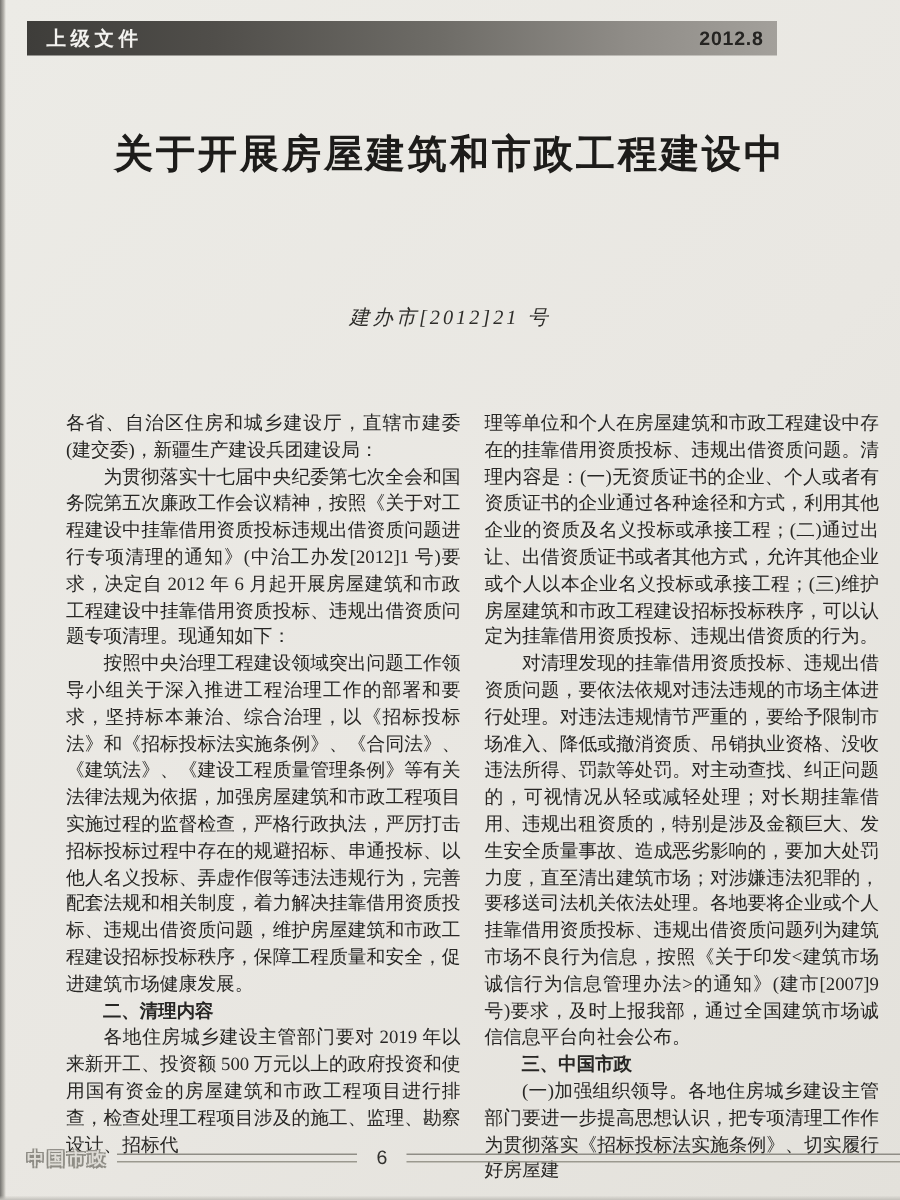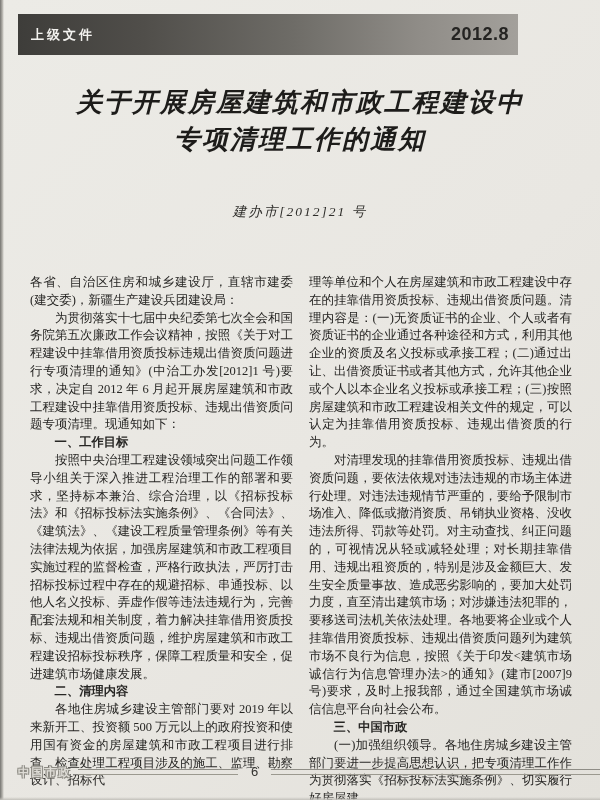--- a/index.html
+++ b/index.html
@@ -16,47 +16,47 @@
   .scan-edge-left {
     position:absolute; left:0; top:0; bottom:0; width:4px;
     background:linear-gradient(90deg,#757470 0%,#b5b3ad 60%,rgba(185,183,177,0) 100%);
   }
   .scan-edge-bottom {
     position:absolute; left:0; right:0; bottom:0; height:3px;
     background:linear-gradient(0deg,#c2c0ba,rgba(194,192,186,0));
   }
   
   .header-bar {
-    position:absolute; top:14px; left:18px; width:500px; height:41px;
+    position:absolute; top:14px; left:18px; width:500px; height:23px;
     background:linear-gradient(90deg,#3e3d3a 0%,#504e4a 25%,#6e6c67 55%,#8f8c87 80%,#a3a09b 100%);
     display:flex; align-items:center; justify-content:space-between;
     padding:0 9px 0 13px; box-sizing:border-box;
   }
   .header-label {
     font-family:"Liberation Sans", sans-serif;
     font-weight:bold; font-size:13px; letter-spacing:3px; color:#f3f2ef;
   }
   .header-issue {
     font-family:"Liberation Sans", sans-serif;
-    font-weight:600; font-size:18px; color:#252422; letter-spacing:0.5px;
+    font-weight:600; font-size:13px; color:#252422; letter-spacing:0.5px;
   }
   
   .doc-title {
     position:absolute; top:84px; left:0; width:600px;
     text-align:center; font-weight:bold; font-size:26px;
-    line-height:37px; letter-spacing:2px; color:#1d1c1a;font-style:italic;
+    line-height:37px; letter-spacing:2px; color:#1d1c1a;
   }
   .doc-number {
     position:absolute; top:203px; left:0; width:600px;
     text-align:center; font-style:italic; font-size:13.5px;
     letter-spacing:2px; color:#2e2d2a;
   }
   
   .body-area {
-    position:absolute; top:274px; left:30px; width:542px; height:482px;
+    position:absolute; top:274px; left:44px; width:542px; height:482px;
     display:flex; justify-content:space-between;
   }
   .col { width:263px; font-size:12.5px; line-height:17.8px; color:#272624; }
   .col p { margin:0; text-align:justify; }
   .p-indent { text-indent:2em; }
   .p-head {
     text-indent:2em; font-weight:bold;
     font-family:"Liberation Sans", sans-serif; font-size:12.3px;
   }
   
@@ -88,36 +88,34 @@
 <div class="page">
   <div class="scan-edge-left"></div>
 
   <div class="header-bar">
     <span class="header-label">上级文件</span>
     <span class="header-issue">2012.8</span>
   </div>
 
   <div class="doc-title">
     <div>关于开展房屋建筑和市政工程建设中</div>
-    <div>专项清理工作的通知</div>
   </div>
 
   <div class="doc-number">建办市[2012]21 号</div>
 
   <div class="body-area">
     <div class="col">
       <p class="p-plain">各省、自治区住房和城乡建设厅，直辖市建委(建交委)，新疆生产建设兵团建设局：</p>
       <p class="p-indent">为贯彻落实十七届中央纪委第七次全会和国务院第五次廉政工作会议精神，按照《关于对工程建设中挂靠借用资质投标违规出借资质问题进行专项清理的通知》(中治工办发[2012]1 号)要求，决定自 2012 年 6 月起开展房屋建筑和市政工程建设中挂靠借用资质投标、违规出借资质问题专项清理。现通知如下：</p>
-      <p class="p-head">一、工作目标</p>
       <p class="p-indent">按照中央治理工程建设领域突出问题工作领导小组关于深入推进工程治理工作的部署和要求，坚持标本兼治、综合治理，以《招标投标法》和《招标投标法实施条例》、《合同法》、《建筑法》、《建设工程质量管理条例》等有关法律法规为依据，加强房屋建筑和市政工程项目实施过程的监督检查，严格行政执法，严厉打击招标投标过程中存在的规避招标、串通投标、以他人名义投标、弄虚作假等违法违规行为，完善配套法规和相关制度，着力解决挂靠借用资质投标、违规出借资质问题，维护房屋建筑和市政工程建设招标投标秩序，保障工程质量和安全，促进建筑市场健康发展。</p>
       <p class="p-head">二、清理内容</p>
       <p class="p-indent">各地住房城乡建设主管部门要对 2019 年以来新开工、投资额 500 万元以上的政府投资和使用国有资金的房屋建筑和市政工程项目进行排查，检查处理工程项目涉及的施工、监理、勘察设计、招标代</p>
     </div>
     <div class="col">
-      <p class="p-plain">理等单位和个人在房屋建筑和市政工程建设中存在的挂靠借用资质投标、违规出借资质问题。清理内容是：(一)无资质证书的企业、个人或者有资质证书的企业通过各种途径和方式，利用其他企业的资质及名义投标或承接工程；(二)通过出让、出借资质证书或者其他方式，允许其他企业或个人以本企业名义投标或承接工程；(三)按照房屋建筑和市政工程建设相关文件的规定，可以认定为挂靠借用资质投标、违规出借资质的行为。</p>
+      <p class="p-plain">理等单位和个人在房屋建筑和市政工程建设中存在的挂靠借用资质投标、违规出借资质问题。清理内容是：(一)无资质证书的企业、个人或者有资质证书的企业通过各种途径和方式，利用其他企业的资质及名义投标或承接工程；(二)通过出让、出借资质证书或者其他方式，允许其他企业或个人以本企业名义投标或承接工程；(三)维护房屋建筑和市政工程建设招标投标秩序，可以认定为挂靠借用资质投标、违规出借资质的行为。</p>
       <p class="p-indent">对清理发现的挂靠借用资质投标、违规出借资质问题，要依法依规对违法违规的市场主体进行处理。对违法违规情节严重的，要给予限制市场准入、降低或撤消资质、吊销执业资格、没收违法所得、罚款等处罚。对主动查找、纠正问题的，可视情况从轻或减轻处理；对长期挂靠借用、违规出租资质的，特别是涉及金额巨大、发生安全质量事故、造成恶劣影响的，要加大处罚力度，直至清出建筑市场；对涉嫌违法犯罪的，要移送司法机关依法处理。各地要将企业或个人挂靠借用资质投标、违规出借资质问题列为建筑市场不良行为信息，按照《关于印发&lt;建筑市场诚信行为信息管理办法&gt;的通知》(建市[2007]9 号)要求，及时上报我部，通过全国建筑市场诚信信息平台向社会公布。</p>
       <p class="p-head">三、中国市政</p>
       <p class="p-indent">(一)加强组织领导。各地住房城乡建设主管部门要进一步提高思想认识，把专项清理工作作为贯彻落实《招标投标法实施条例》、切实履行好房屋建</p>
     </div>
   </div>
 
   <div class="footer">
     <span class="journal-logo">中国市政</span>
     <div class="footer-rule left"></div>
     <span class="page-number">6</span>

